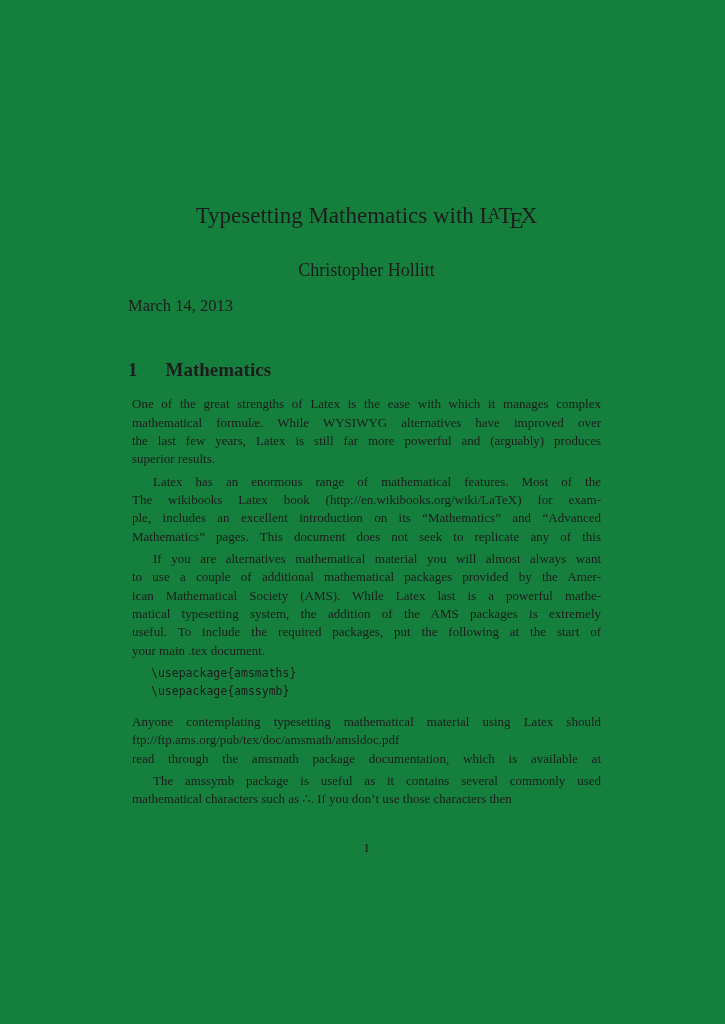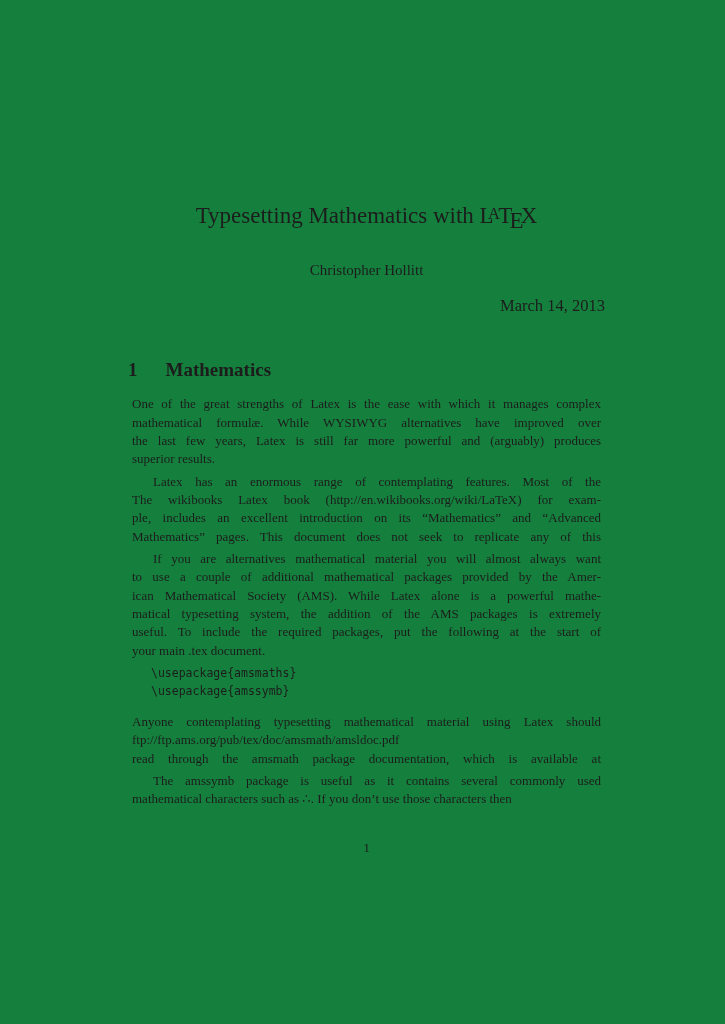--- a/index.html
+++ b/index.html
@@ -36,26 +36,26 @@
   }
   .latex-e {
     vertical-align: -0.215em;
     margin-left: -0.125em;
     margin-right: -0.125em;
     display: inline-block;
   }
   .doc-author {
     margin-top: 25px;
     text-align: center;
-    font-size: 15px;
+    font-size: 18px;
     line-height: 20px;
   }
   .doc-date {
     margin-top: 16px;
-    text-align: right;
+    text-align: left;
     font-size: 16.5px;
     line-height: 20px;
   }
   .section-heading {
     margin-top: 42px;
     font-size: 19px;
     font-weight: bold;
     line-height: 24px;
     display: flex;
     align-items: baseline;
@@ -117,29 +117,29 @@
     </div>
 
     <div class="body-text">
       <div class="para">
           <div class="tline">One of the great strengths of Latex is the ease with which it manages complex</div>
           <div class="tline">mathematical formulæ. While WYSIWYG alternatives have improved over</div>
           <div class="tline">the last few years, Latex is still far more powerful and (arguably) produces</div>
           <div class="tline last">superior results.</div>
         </div>
       <div class="para indent">
-          <div class="tline">Latex has an enormous range of contemplating features.  Most of the</div>
+          <div class="tline">Latex has an enormous range of mathematical features.  Most of the</div>
           <div class="tline">The wikibooks Latex book (http://en.wikibooks.org/wiki/LaTeX) for exam-</div>
           <div class="tline">ple, includes an excellent introduction on its “Mathematics” and “Advanced</div>
           <div class="tline">Mathematics” pages. This document does not seek to replicate any of this</div>
         </div>
       <div class="para indent">
           <div class="tline">If you are alternatives mathematical material you will almost always want</div>
           <div class="tline">to use a couple of additional mathematical packages provided by the Amer-</div>
-          <div class="tline">ican Mathematical Society (AMS). While Latex alone is a powerful mathe-</div>
+          <div class="tline">ican Mathematical Society (AMS). While Latex last is a powerful mathe-</div>
           <div class="tline">matical typesetting system, the addition of the AMS packages is extremely</div>
           <div class="tline">useful.  To include the required packages, put the following at the start of</div>
           <div class="tline last">your main .tex document.</div>
         </div>
       <div class="code-block">
           <div class="codeline">\usepackage{amsmaths}</div>
           <div class="codeline last">\usepackage{amssymb}</div>
         </div>
       <div class="para">
           <div class="tline">Anyone contemplating typesetting mathematical material using Latex should</div>

